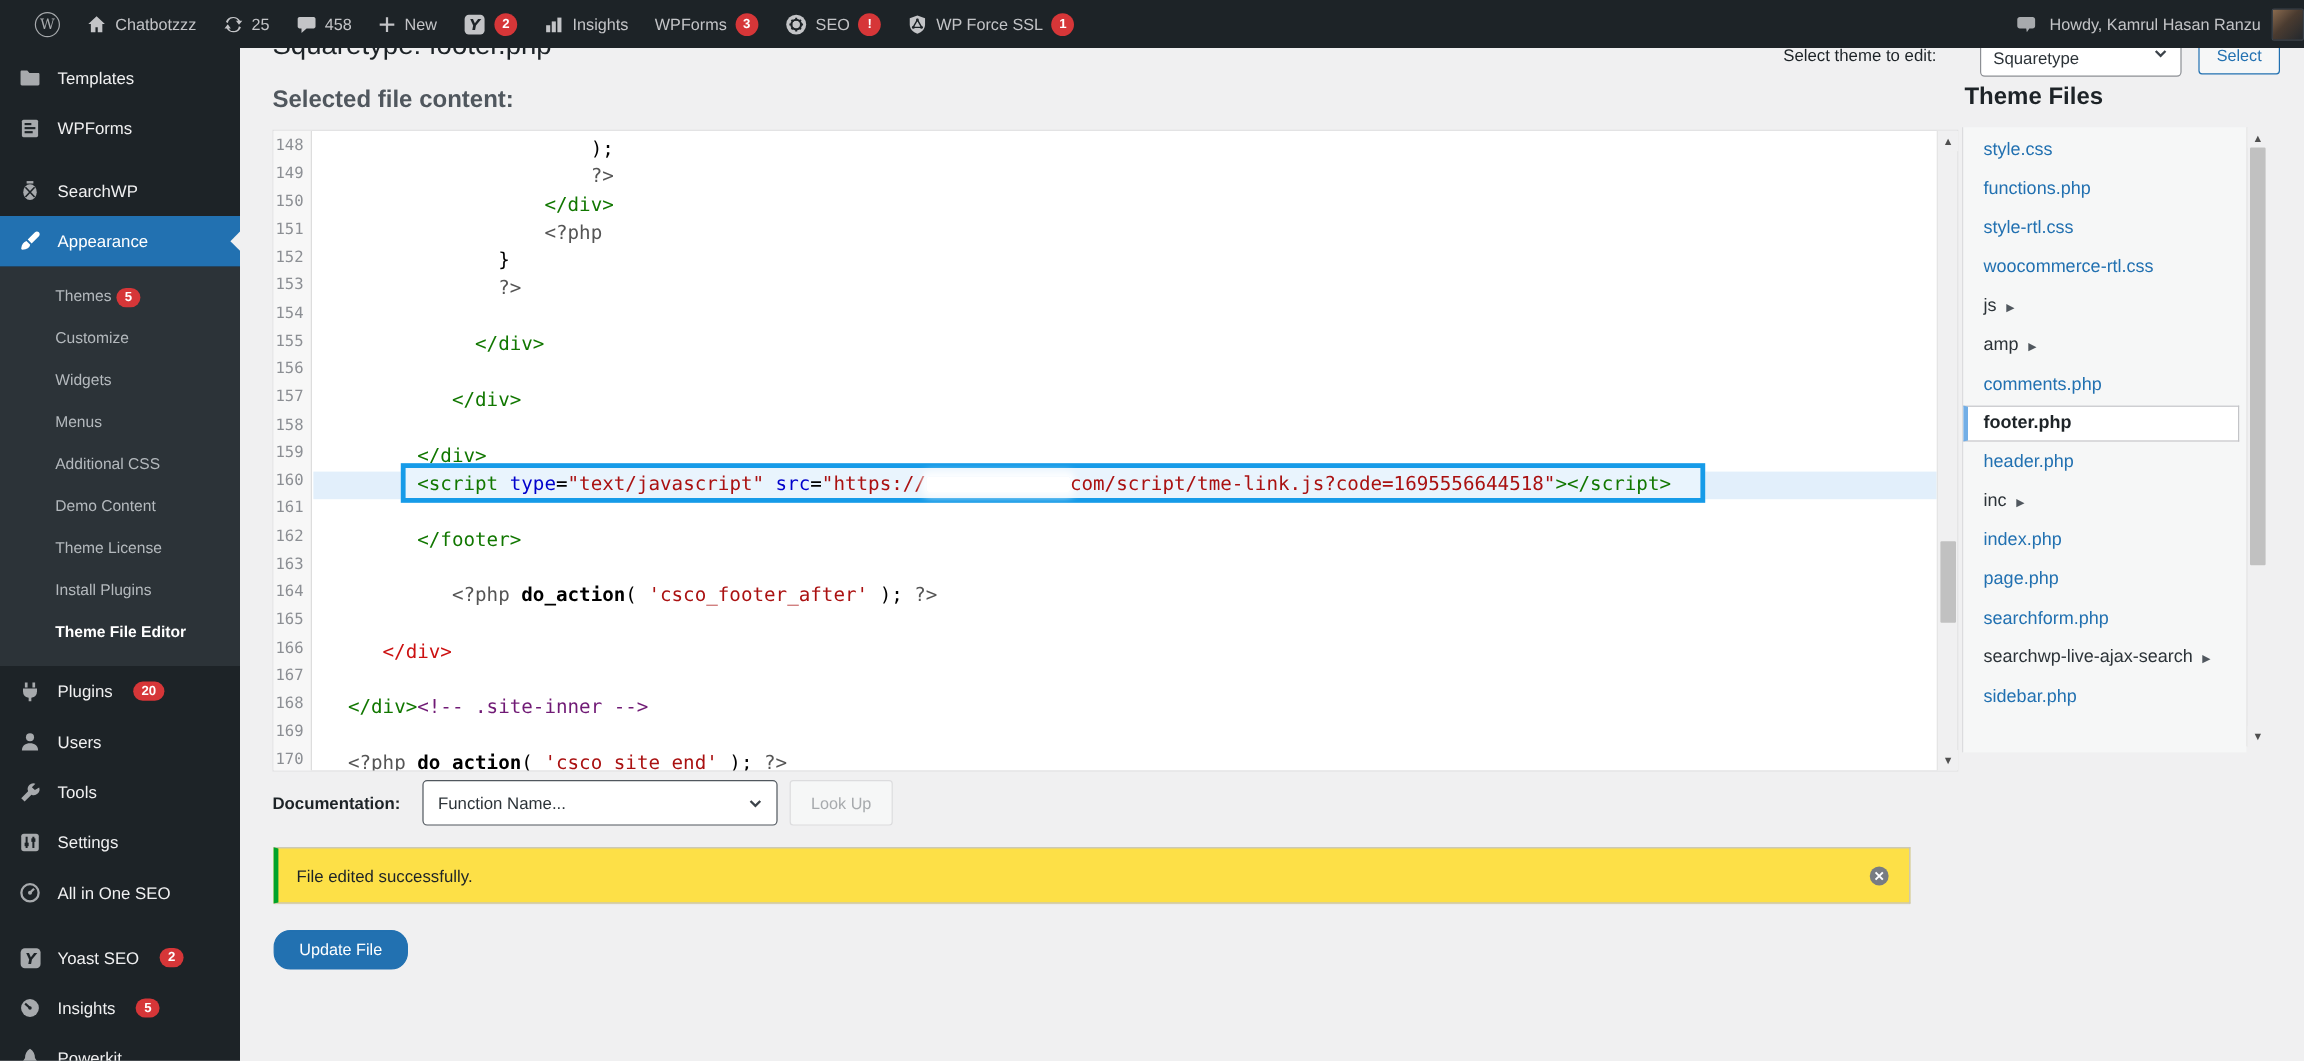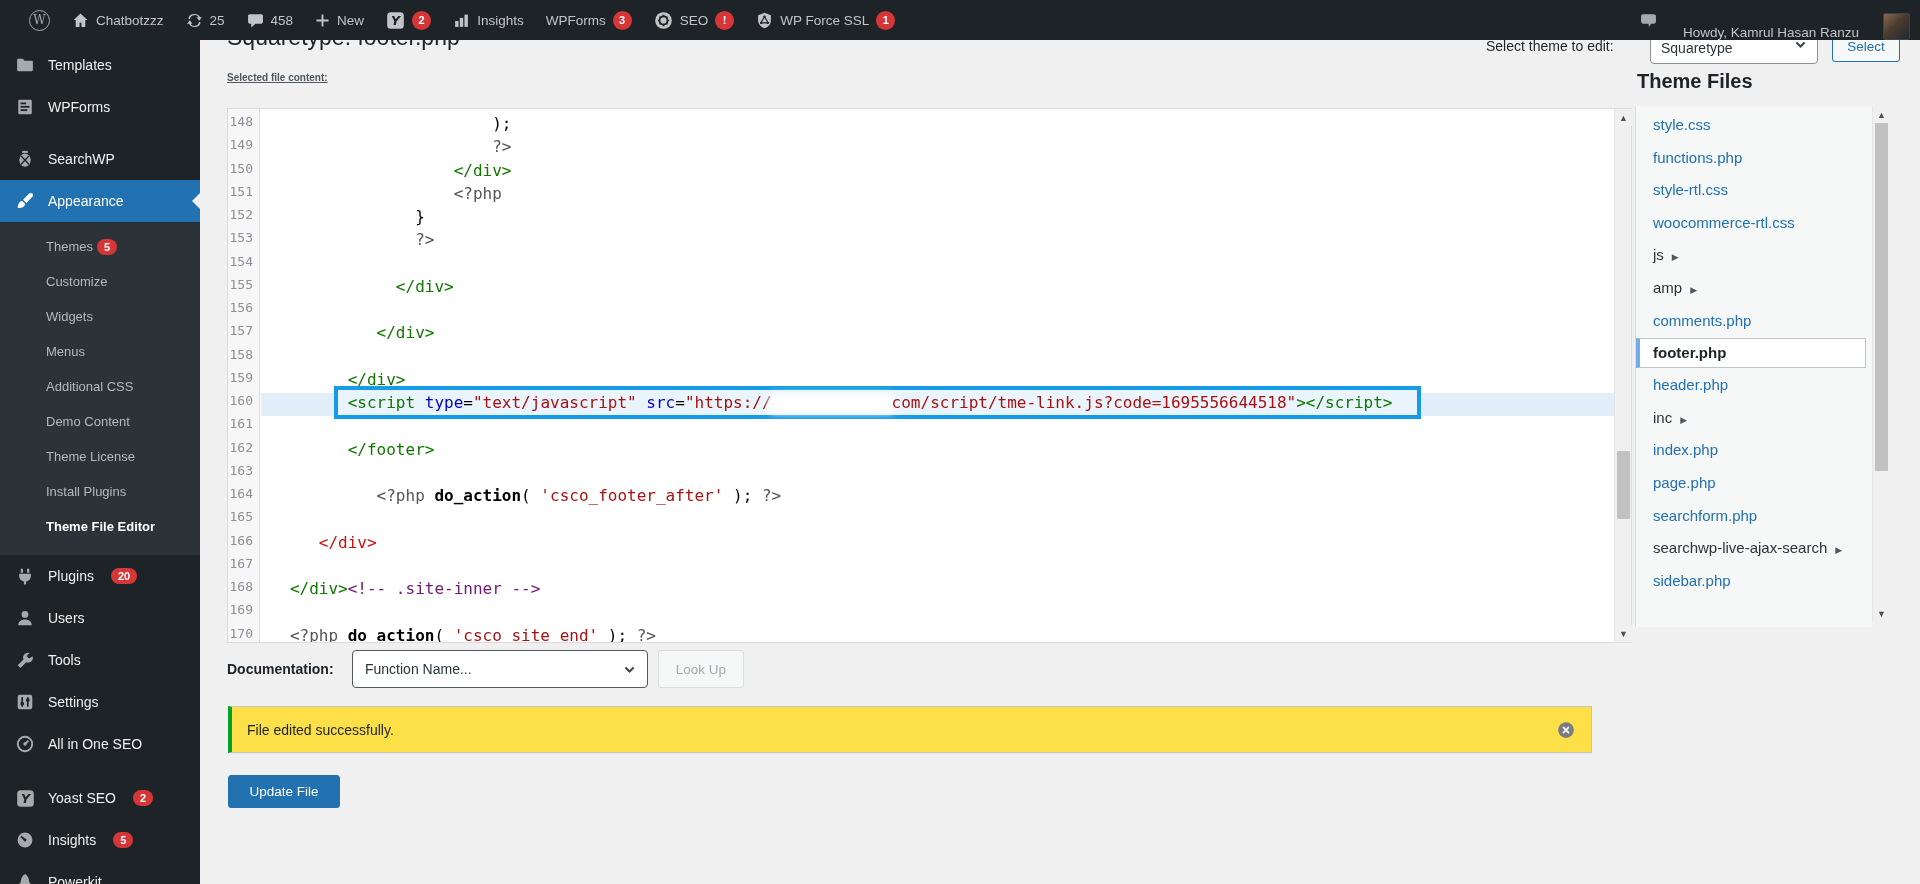--- a/index.html
+++ b/index.html
@@ -6,21 +6,21 @@
   html,body { width:1920px; height:884px; overflow:hidden; font-family:"Liberation Sans",sans-serif; background:#f0f0f1; }
 
   
   #adminbar { position:absolute; left:0; top:0; width:1920px; height:40px; background:#1d2327; z-index:100;
               display:flex; align-items:center; color:#c3c4c7; font-size:13.5px; }
   .ab-left { display:flex; align-items:center; height:100%; padding-left:18px; }
   .ab-item { display:flex; align-items:center; gap:7px; padding:0 11px; height:100%; cursor:pointer; white-space:nowrap; }
   .ab-item svg { display:block; }
   .ab-badge { background:#d63638; color:#fff; min-width:19px; height:19px; border-radius:10px;
               display:inline-flex; align-items:center; justify-content:center; font-size:11px; padding:0 5px; font-weight:bold; }
-  .ab-right { margin-left:auto; display:flex; align-items:flex-end; height:100%; padding-right:10px;gap:15px; }
+  .ab-right { margin-left:auto; display:flex; align-items:center; height:100%; padding-right:0; }
   .avatar { width:27px; height:27px; border-radius:2px; margin-left:9px;
             background:linear-gradient(135deg,#8a6b4f 0%,#4a3b30 45%,#23282d 100%); border:1px solid #3c434a; }
   .wp-logo-circle { width:21px; height:21px; border:1.6px solid #a7aaad; border-radius:50%; color:#a7aaad;
                     display:flex; align-items:center; justify-content:center; font-size:12px; font-family:"DejaVu Serif",serif; }
 
   
   #sidebar { position:absolute; left:0; top:40px; width:200px; height:844px; background:#1d2327; z-index:50; overflow:hidden; }
   .menu-item { position:relative; height:42px; display:flex; align-items:center; gap:13px; padding:0 15px;
                color:#f0f0f1; font-size:14px; cursor:pointer; }
   .menu-item .mi-icon { width:20px; display:flex; justify-content:center; color:#a7aaad; flex:none; }
@@ -40,21 +40,21 @@
   #main { position:absolute; left:200px; top:0; width:1720px; height:704px; background:#f0f0f1; }
   #page-title { position:absolute; left:27px; top:24px; font-size:23px; font-weight:400; color:#1d2327; }
   #select-theme-label { position:absolute; left:1286px; top:38px; font-size:14px; color:#1d2327; }
   #theme-select { position:absolute; left:1450px; top:22px; width:168px; height:42px; background:#fff;
                   border:1px solid #8c8f94; border-radius:4px; font-size:14px; color:#2c3338;
                   display:flex; align-items:flex-end; padding:7px 10px; cursor:pointer; }
   #theme-select .chev { position:absolute; right:10px; bottom:9px; color:#3c434a; }
   #select-theme-button { position:absolute; left:1632px; top:24px; width:68px; height:38px; background:#f6f7f7;
                          border:1px solid #2271b1; border-radius:3px; color:#2271b1; font-size:13.5px;
                          display:flex; align-items:flex-end; justify-content:center; padding-bottom:7px; cursor:pointer; }
-  #selected-file-label { position:absolute; left:27px; top:72px; font-size:10px; font-weight:600; color:#50575e;text-decoration:underline; }
+  #selected-file-label { position:absolute; left:27px; top:72px; font-size:20px; font-weight:600; color:#50575e; }
 
   
   #editor { position:absolute; left:27px; top:108px; width:1405px; height:535px; background:#fff;
             border:1px solid #dcdcde; }
   #gutter { position:absolute; left:0; top:0; bottom:0; width:32px; background:#f7f7f7; border-right:1px solid #ddd;
             padding-top:5px; }
   .gut-no { height:23.26px; line-height:23.26px; text-align:right; padding-right:6px; color:#8c8f94;
             font:13px "DejaVu Sans Mono",monospace; }
   #code { position:absolute; left:33px; top:5px; right:17px; bottom:0; overflow:hidden; }
   .cm-line { height:23.26px; line-height:23.26px; white-space:pre; font:16px "DejaVu Sans Mono",monospace; color:#000; }
@@ -78,21 +78,21 @@
                 display:flex; align-items:center; padding:0 12px; cursor:pointer; }
   #doc-select .chev { position:absolute; right:11px; top:12px; color:#3c434a; }
   #lookup-button { position:absolute; left:458px; top:650px; width:86px; height:38px; background:#f6f7f7;
                    border:1px solid #dcdcde; border-radius:3px; color:#a7aaad; font-size:13.5px;
                    display:flex; align-items:center; justify-content:center; }
   #notice { position:absolute; left:28px; top:706px; width:1364px; height:47px; background:#fde047;
             border:1px solid #c3c4c7; border-left:4px solid #00a32a; display:flex; align-items:center;
             padding-left:15px; font-size:14px; color:#1d2327; box-shadow:0 1px 1px rgba(0,0,0,.04); }
   #notice-dismiss { position:absolute; right:16px; top:14px; cursor:pointer; }
   #update-button { position:absolute; left:28px; top:775px; width:112px; height:33px; background:#2271b1;
-                   border:1px solid #2271b1; border-radius:3px; color:#fff; font-size:13.5px;
+                   border:1px solid #2271b1; border-radius:14px; color:#fff; font-size:13.5px;
                    display:flex; align-items:center; justify-content:center; cursor:pointer; }
 
   
   #tf-heading { position:absolute; left:1437px; top:70px; font-size:20px; font-weight:600; color:#1d2327; }
   #tf-list { position:absolute; left:1435px; top:106px; width:237px; height:521px; border-left:1px solid #dcdcde;
              padding-top:3px; overflow:hidden; background:#f6f7f7; }
   .tf-item { height:32.6px; line-height:32.6px; padding-left:17px; font-size:15px; color:#2271b1;
              cursor:pointer; white-space:nowrap; }
   .tf-item.folder { color:#2c3338; }
   .tf-item .f-arrow { font-size:9px; color:#50575e; margin-left:8px; }

